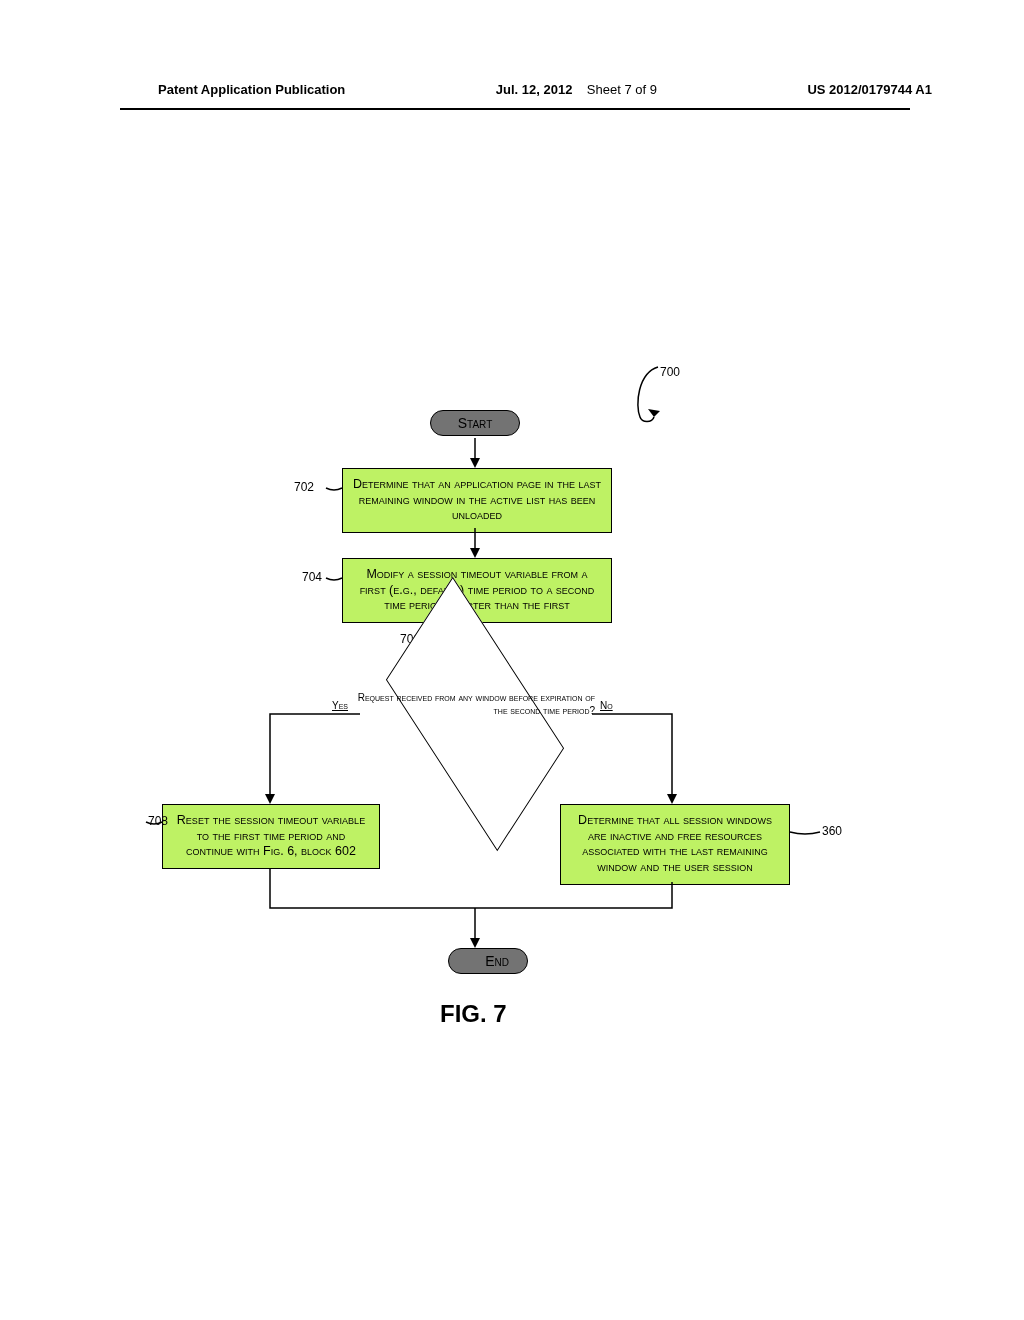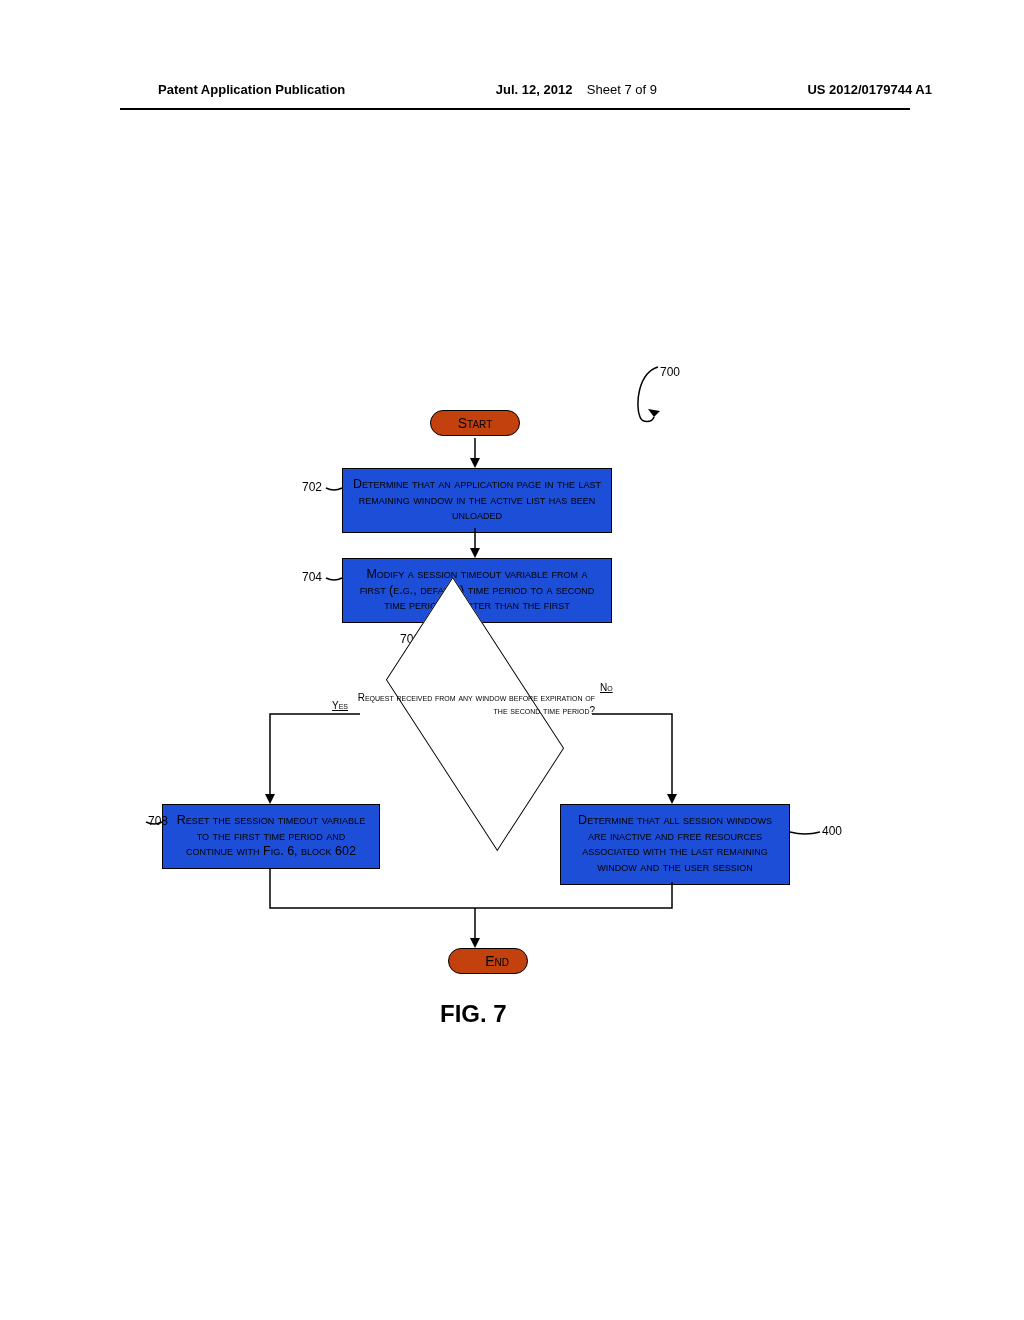--- a/index.html
+++ b/index.html
@@ -43,31 +43,31 @@
   }
 
   .terminator {
     position: absolute;
     border: 1.5px solid #000;
     border-radius: 18px;
     font-size: 14px;
     font-variant: small-caps;
     text-align: center;
     padding: 4px 18px;
-    background: #c2410c;
+    background: #737373;
   }
 
   .process {
     position: absolute;
     border: 1.5px solid #000;
     font-size: 12.5px;
     font-variant: small-caps;
     text-align: center;
     padding: 8px 10px;
-    background: #1d4ed8;
+    background: #bef264;
     line-height: 1.25;
   }
 
   .diamond-wrap {
     position: absolute;
   }
   .diamond {
     width: 200px;
     height: 120px;
     transform: rotate(45deg) skew(12deg, 12deg);
@@ -152,21 +152,21 @@
   </svg>
 
   <div class="terminator" style="top:40px; left:430px; width:90px;">Start</div>
 
   <svg class="conn" style="top:68px; left:475px;" width="2" height="30">
     <line x1="0" y1="0" x2="0" y2="22"></line>
     <polygon class="arrowhead" points="0,30 -5,20 5,20"></polygon>
   </svg>
 
   <div class="process" style="top:98px; left:342px; width:270px;">Determine that an application page in the last remaining window in the active list has been unloaded</div>
-  <div class="label" style="top:110px; left:302px;">702</div>
+  <div class="label" style="top:110px; left:294px;">702</div>
   <svg class="leader" style="top:118px; left:326px;" width="20" height="6">
     <path d="M0 0 Q 8 4 16 0"></path>
   </svg>
 
   <svg class="conn" style="top:158px; left:475px;" width="2" height="30">
     <line x1="0" y1="0" x2="0" y2="22"></line>
     <polygon class="arrowhead" points="0,30 -5,20 5,20"></polygon>
   </svg>
 
   <div class="process" style="top:188px; left:342px; width:270px;">Modify a session timeout variable from a first (e.g., default) time period to a second time period shorter than the first</div>
@@ -189,34 +189,34 @@
     <div class="diamond"></div>
     <div class="diamond-text">Request received from any window before expiration of the second time period?</div>
   </div>
 
   <div class="yn" style="top:330px; left:332px;">Yes</div>
   <svg class="conn" style="top:344px; left:270px;" width="100" height="90">
     <polyline points="90,0 0,0 0,82"></polyline>
     <polygon class="arrowhead" points="0,90 -5,80 5,80"></polygon>
   </svg>
 
-  <div class="yn" style="top:312px; left:600px;">No</div>
+  <div class="yn" style="top:330px; left:600px;">No</div>
   <svg class="conn" style="top:344px; left:592px;" width="90" height="90">
     <polyline points="0,0 80,0 80,82"></polyline>
     <polygon class="arrowhead" points="80,90 75,80 85,80"></polygon>
   </svg>
 
   <div class="process" style="top:434px; left:162px; width:218px;">Reset the session timeout variable to the first time period and continue with Fig. 6, block 602</div>
   <div class="label" style="top:444px; left:122px;margin-left:26px;">708</div>
   <svg class="leader" style="top:452px; left:146px;" width="20" height="6">
     <path d="M0 0 Q 8 4 16 0"></path>
   </svg>
 
   <div class="process" style="top:434px; left:560px; width:230px;">Determine that all session windows are inactive and free resources associated with the last remaining window and the user session</div>
-  <div class="label" style="top:454px; left:822px;">400</div>
+  <div class="label" style="top:454px; left:822px;">360</div>
   <svg class="leader" style="top:462px; left:790px;" width="30" height="6">
     <path d="M30 0 Q 15 4 0 0"></path>
   </svg>
 
   <svg class="conn" style="top:498px; left:270px;" width="410" height="80">
 
     <polyline points="0,0 0,40 205,40"></polyline>
 
     <polyline points="402,14 402,40 205,40"></polyline>
 

